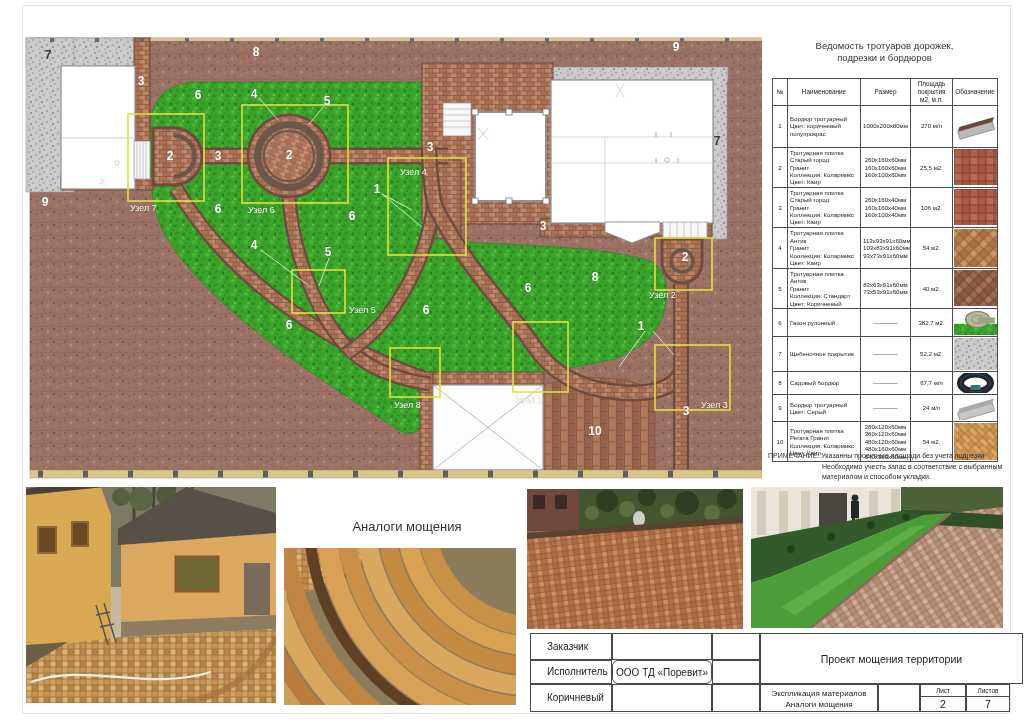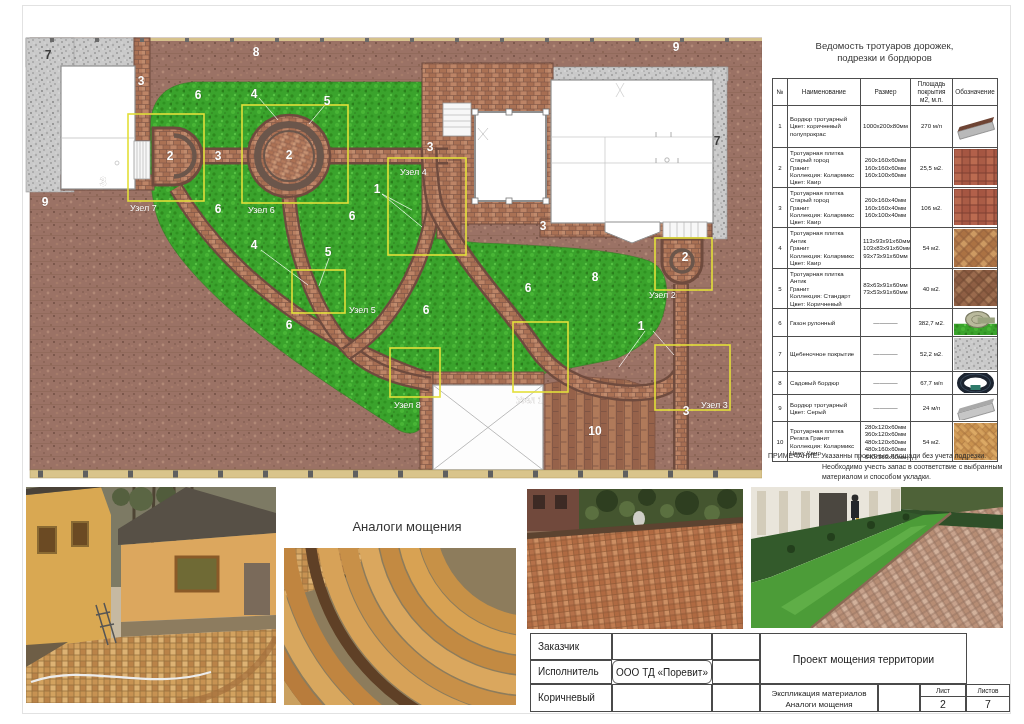--- a/index.html
+++ b/index.html
@@ -23,21 +23,21 @@
   .mat tbody tr:nth-child(7){height:35px}.mat tbody tr:nth-child(8){height:23px}
   .mat tbody tr:nth-child(9){height:27px}.mat tbody tr:nth-child(10){height:40px}
   .note{position:absolute;left:768px;top:451px;width:252px;font-size:7px;line-height:1.5;color:#2a2a2a;}
   .note .ind{margin-left:54px;}
   
   .photo{position:absolute;overflow:hidden;}
   .caption{position:absolute;left:322px;top:519px;width:170px;text-align:center;font-size:13px;color:#333;}
   
   .tb{position:absolute;left:530px;top:633px;width:480px;height:79px;color:#222;}
   .tb .cell{position:absolute;box-sizing:border-box;border:1px solid #4a4a4a;background:#fff;}
-  .tb .lab{font-size:10px;line-height:25px;padding-left:7px;}
+  .tb .lab{font-size:10px;line-height:25px;padding-left:16px;}
   .tb .val{font-size:10px;line-height:23px;text-align:center;border-radius:6px;}
   .tb .proj{font-size:10.5px;display:flex;align-items:center;justify-content:center;}
   .tb .expl{font-size:8px;line-height:1.35;display:flex;flex-direction:column;align-items:center;justify-content:flex-end;}
   .tb .mini{font-size:6.5px;text-align:center;height:11px;line-height:11px;border-bottom:1px solid #4a4a4a;}
   .tb .mval{font-size:10.5px;text-align:center;line-height:15px;}
   svg text{font-family:"Liberation Sans",sans-serif;}
   .plan-num{font-size:12px;font-weight:bold;fill:#fff;paint-order:stroke;stroke:rgba(40,30,20,0.35);stroke-width:0.6px;}
   .plan-num.dark{fill:#3a3a3a;stroke:none;}
   .plan-node{font-size:9px;fill:#fff;paint-order:stroke;stroke:rgba(40,30,20,0.3);stroke-width:0.5px;}
 </style>
@@ -716,21 +716,21 @@
 </svg>
 </div>
 
 <div class="tb">
   <div class="cell lab" style="left:0;top:0;width:82px;height:27px">Заказчик</div>
   <div class="cell" style="left:82px;top:0;width:100px;height:27px"></div>
   <div class="cell" style="left:182px;top:0;width:48px;height:27px"></div>
   <div class="cell lab" style="left:0;top:27px;width:82px;height:24px;line-height:22px">Исполнитель</div>
   <div class="cell val" style="left:82px;top:27px;width:100px;height:24px">ООО ТД «Поревит»</div>
   <div class="cell" style="left:182px;top:27px;width:48px;height:24px"></div>
-  <div class="cell proj" style="left:230px;top:0;width:207px;height:51px">Проект мощения территории</div>
+  <div class="cell proj" style="left:230px;top:0;width:263px;height:51px">Проект мощения территории</div>
   <div class="cell lab" style="left:0;top:51px;width:82px;height:28px;line-height:26px">Коричневый</div>
   <div class="cell" style="left:82px;top:51px;width:100px;height:28px"></div>
   <div class="cell" style="left:182px;top:51px;width:48px;height:28px"></div>
   <div class="cell expl" style="left:230px;top:51px;width:118px;height:28px">
     <div>Экспликация материалов</div>
     <div>Аналоги мощения</div>
   </div>
   <div class="cell" style="left:348px;top:51px;width:42px;height:28px"></div>
   <div class="cell" style="left:390px;top:51px;width:46px;height:28px;padding:0">
     <div class="mini">Лист</div>

